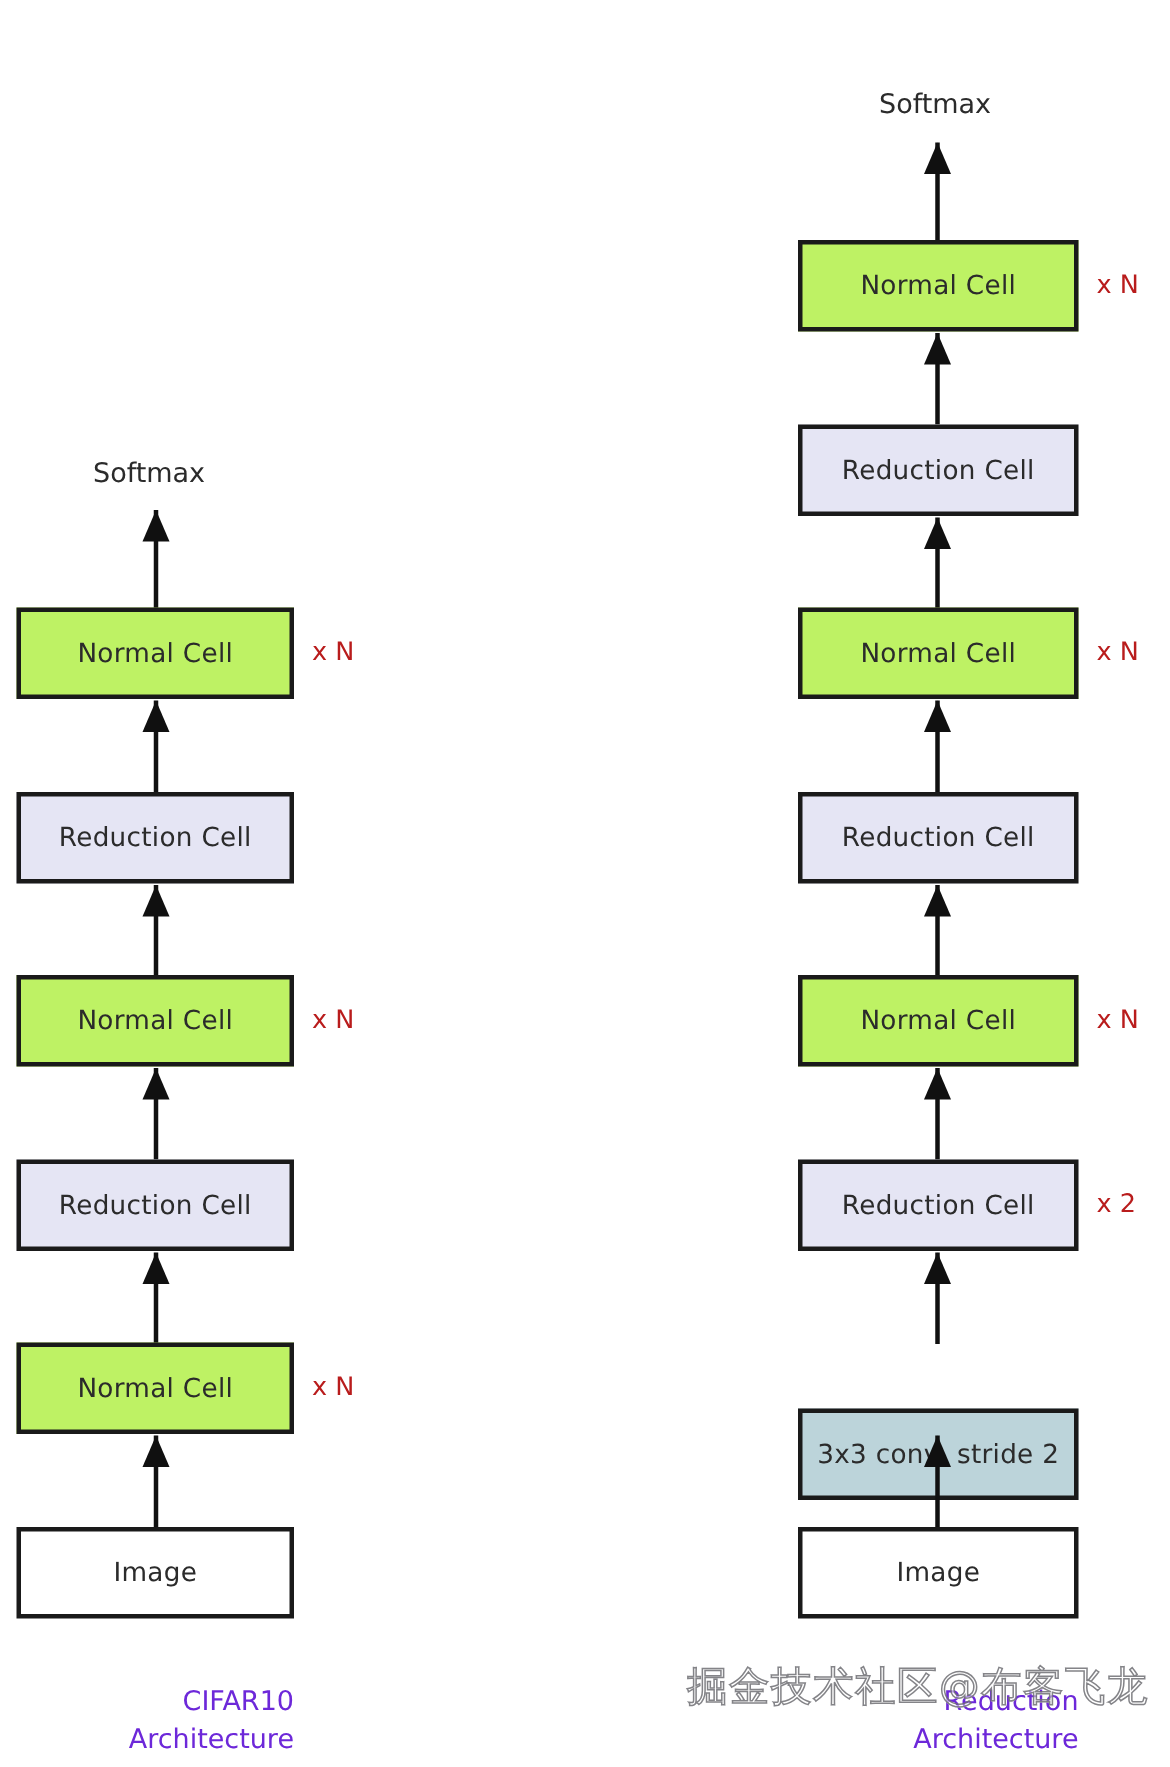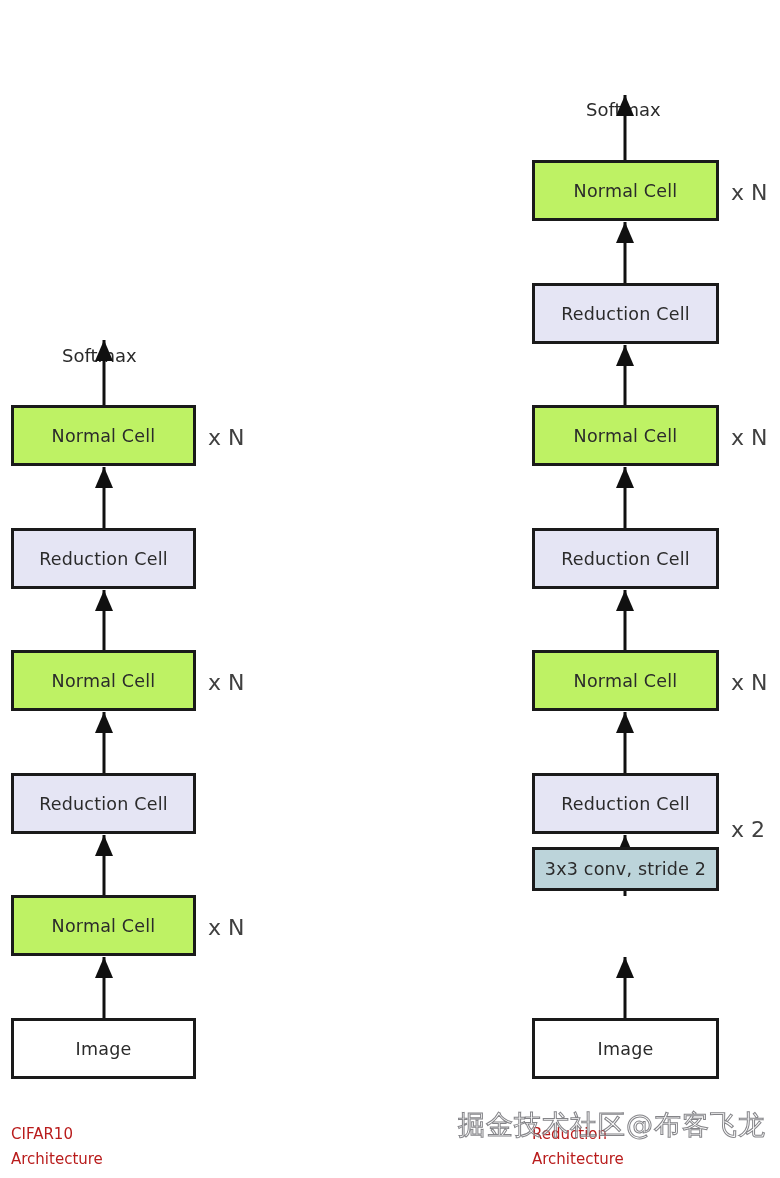--- a/index.html
+++ b/index.html
@@ -77,37 +77,36 @@
     border-right: 9px solid transparent;
     border-bottom: 21px solid #101010;
   }
 
   
   .label {
     position: absolute;
     font-size: 17.5px;
     color: #2b2b2b;
     white-space: nowrap;
-    margin-top: 40px;
   }
   .label.softmax { font-size: 18px; }
   .mult {
     position: absolute;
-    font-size: 22px;
-    color: #404040;
+    font-size: 17px;
+    color: #b91c1c;
     white-space: nowrap;
   }
 
   
   .caption {
     position: absolute;
-    text-align: left;
-    font-size: 15px;
+    text-align: right;
+    font-size: 18px;
     line-height: 25px;
-    color: #b91c1c;
+    color: #6d28d9;
     white-space: pre-line;
   }
 
   
   #watermark {
     position: absolute;
     left: 458px;
     top: 1108px;
     width: 300px;
     font-size: 27px;
@@ -243,28 +242,28 @@
     <div class="mult" style="left:211px; top:670px;">x N</div>
 
     <div class="arrow" style="left:93px; top:712px; width:24px; height:61px;">
       <div class="head"></div>
       <div class="shaft" style="height:61px;"></div>
     </div>
 
     <div class="node reduction" style="top:773px; height:61px;">
       <span>Reduction Cell</span>
     </div>
-    <div class="mult" style="left:211px; top:817px;">x 2</div>
+    <div class="mult" style="left:211px; top:793px;">x 2</div>
 
     <div class="arrow" style="left:93px; top:835px; width:24px; height:61px;">
       <div class="head"></div>
       <div class="shaft" style="height:61px;"></div>
     </div>
 
-    <div class="node conv" style="top:847px; height:44px;">
+    <div class="node conv" style="top:939px; height:61px;">
       <span>3x3 conv, stride 2</span>
     </div>
 
     <div class="arrow" style="left:93px; top:957px; width:24px; height:61px;">
       <div class="head"></div>
       <div class="shaft" style="height:61px;"></div>
     </div>
 
     <div class="node image" style="top:1018px; height:61px;">
       <span>Image</span>

